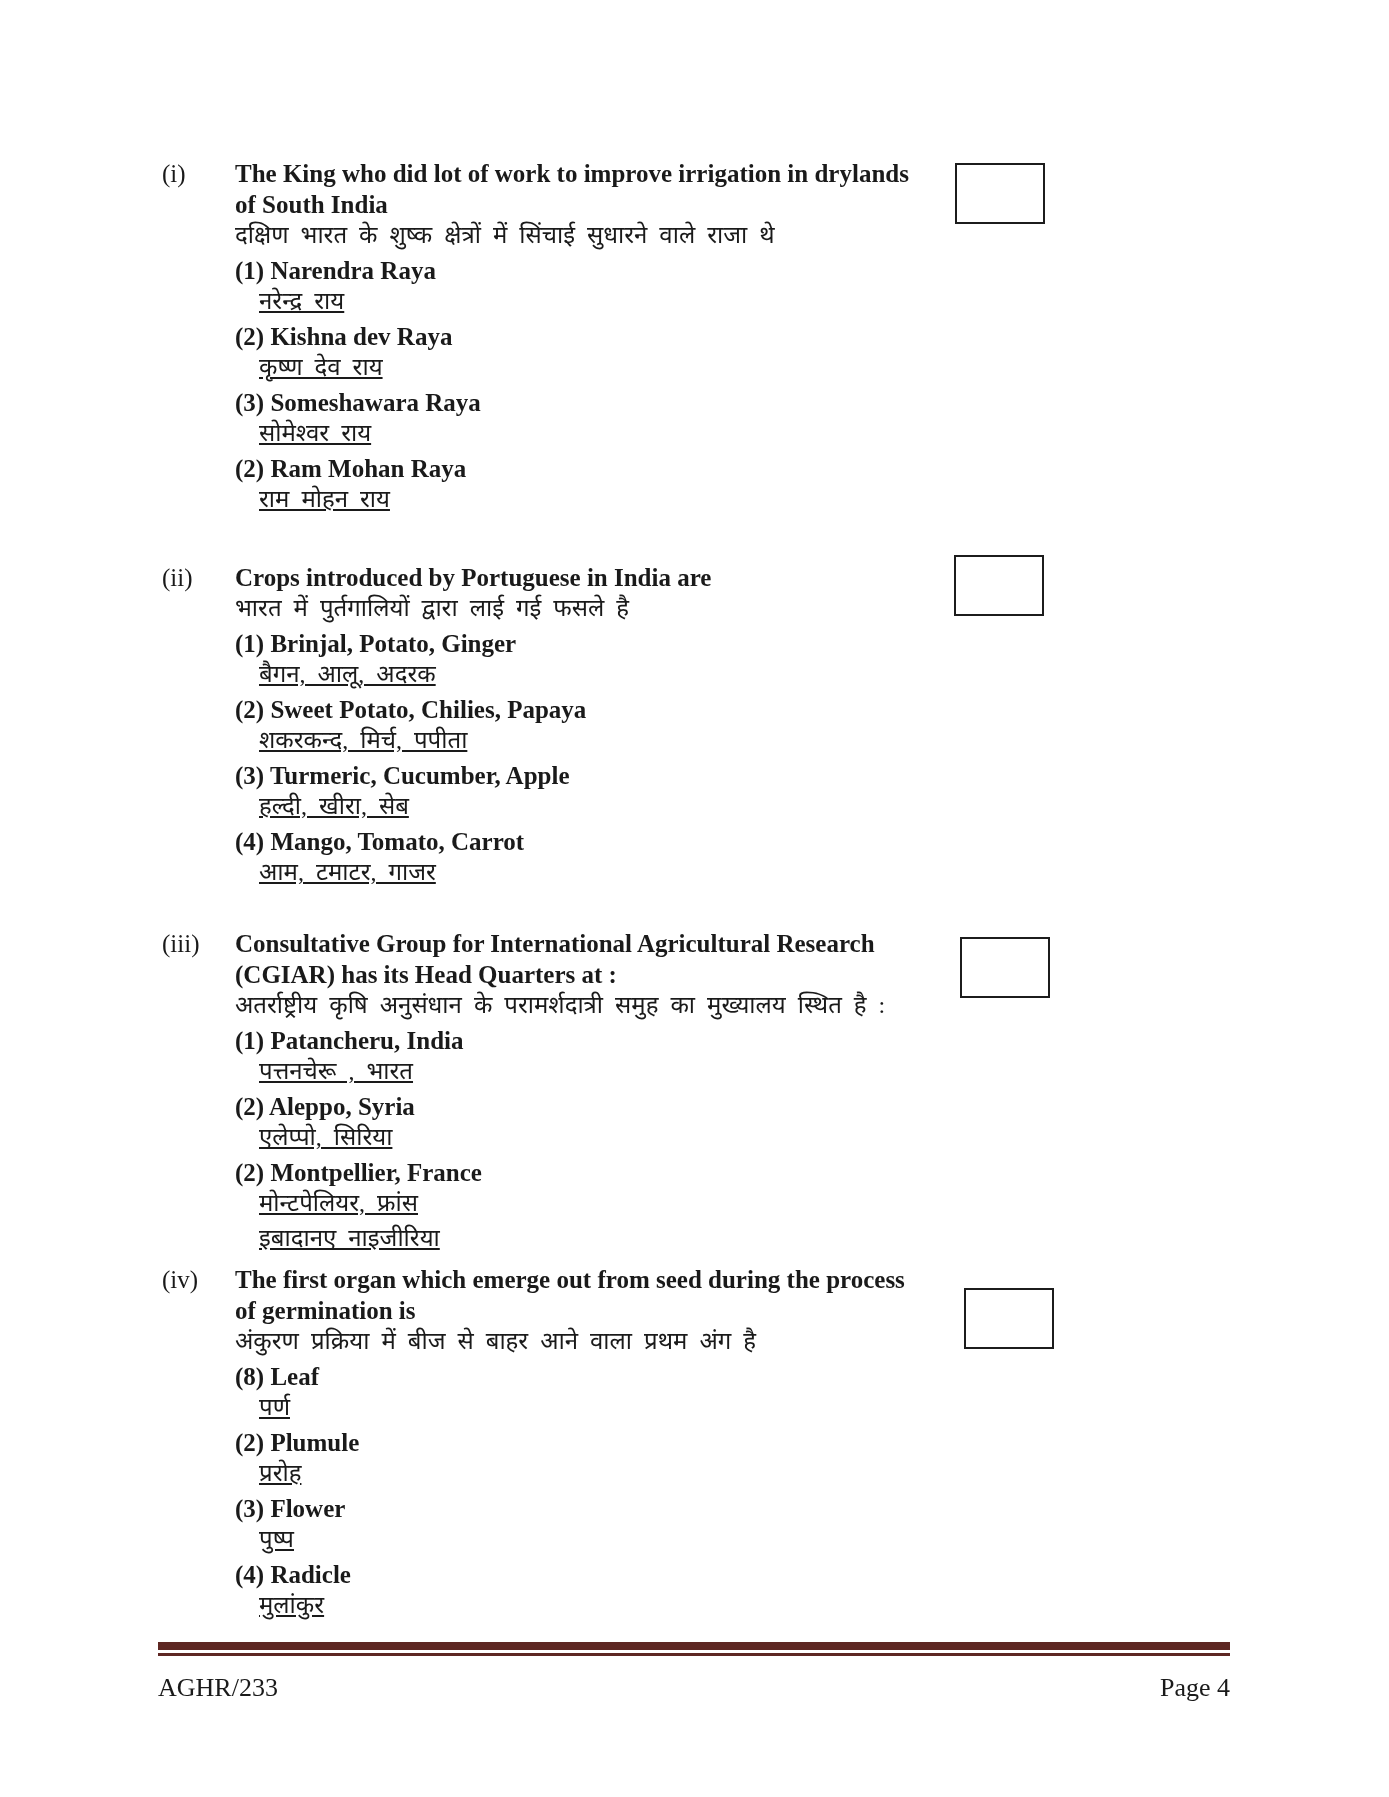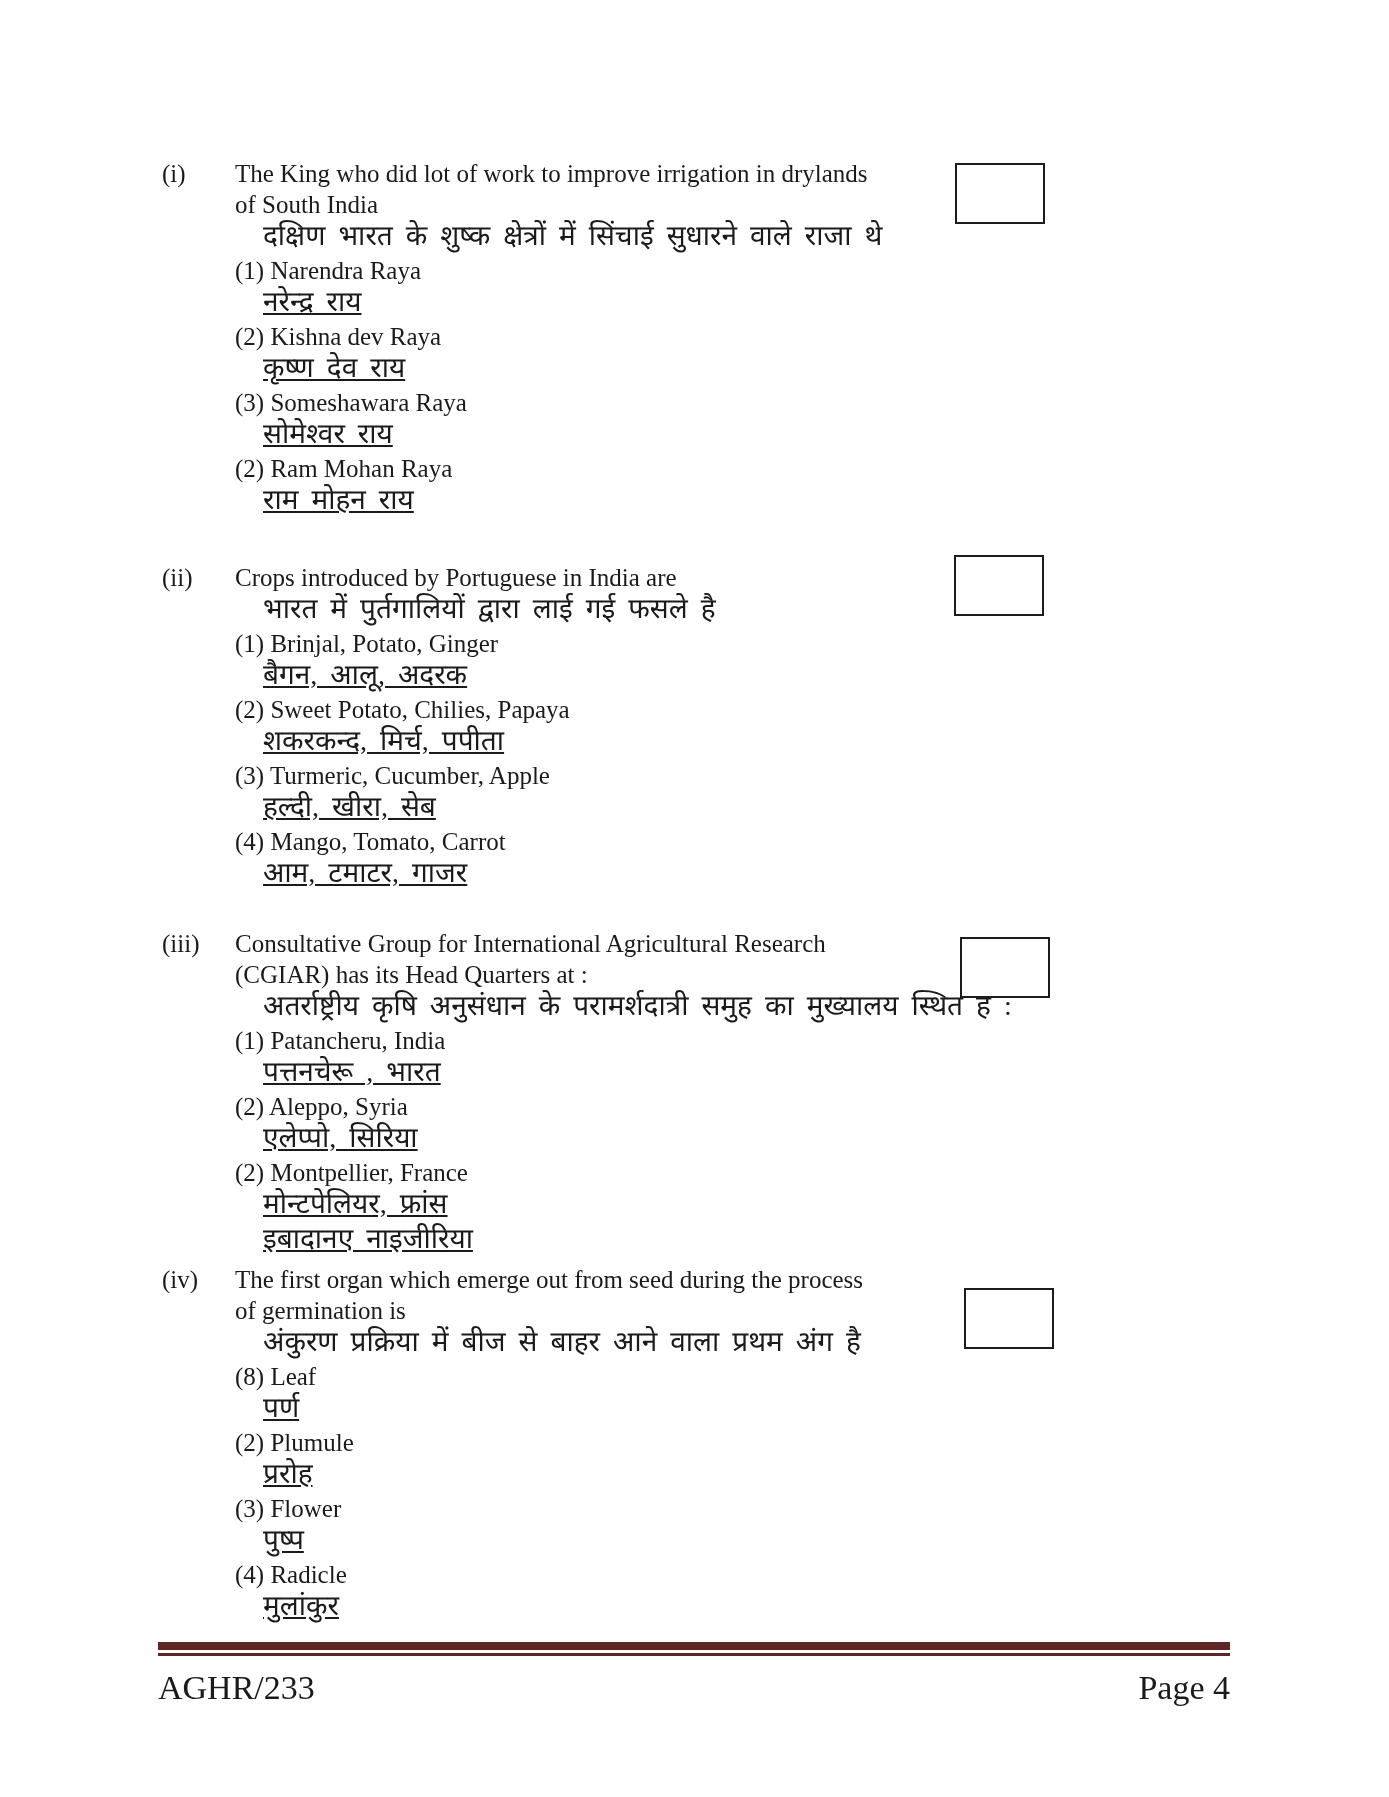--- a/index.html
+++ b/index.html
@@ -35,26 +35,26 @@
   .qbody {
     margin-left: 73px;
   }
   .line {
     font-size: 25px;
     line-height: 31px;
     white-space: nowrap;
   }
   .line.en {
     font-family: "Liberation Serif", serif;
+    font-weight: bold;
   }
   .line.hi {
-    font-size: 28px;
+    font-size: 24px;
     word-spacing: 6px;
     font-family: "Liberation Serif", "DejaVu Sans", serif;
-    margin-left: 28px;
   }
   .option { margin-top: 4px; }
   .opt-hi { margin-left: 24px; word-spacing: 4px; text-decoration: underline; }
   .answer-box {
     position: absolute;
     width: 86px;
     height: 57px;
     border: 2px solid #1c1c1c;
     background: #ffffff;
   }
@@ -73,21 +73,21 @@
     background: #5e2723;
     margin-top: 3px;
   }
   .footer-row {
     position: absolute;
     left: 158px;
     top: 1672px;
     width: 1072px;
     display: flex;
     justify-content: space-between;
-    font-size: 34px;
+    font-size: 26px;
     line-height: 32px;
   }
 </style>
 </head>
 <body>
 
 <div class="page">
 
   <section class="question" style="top:158px">
     <div class="qnum">(i)</div>

